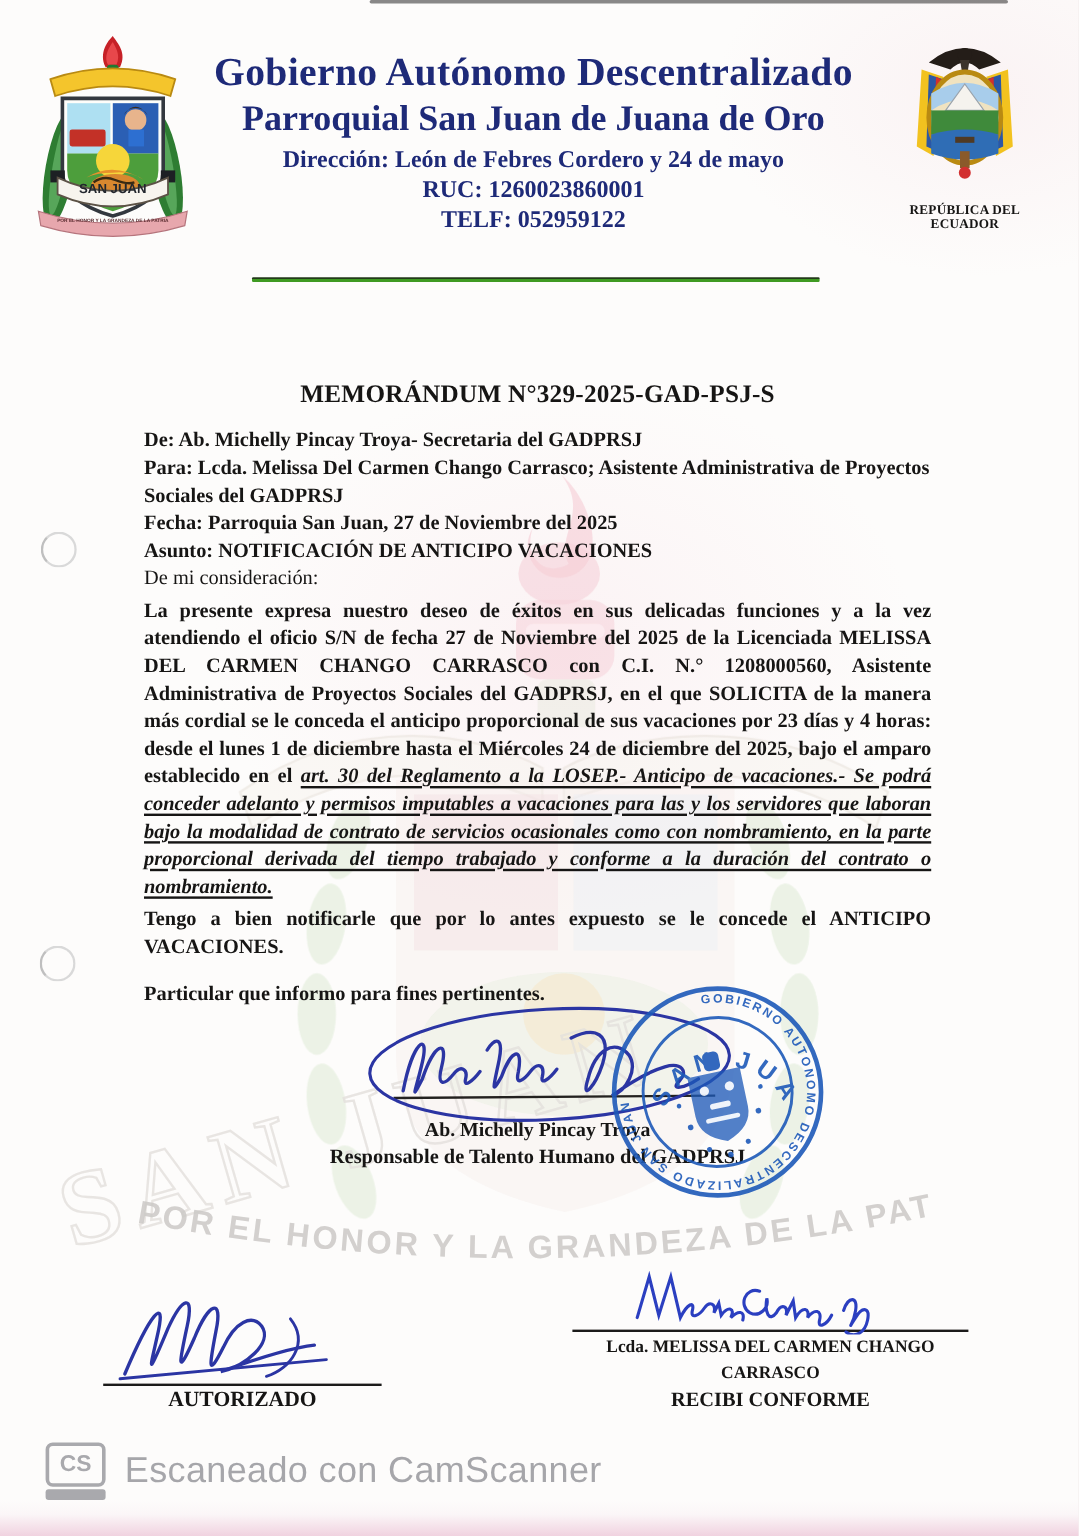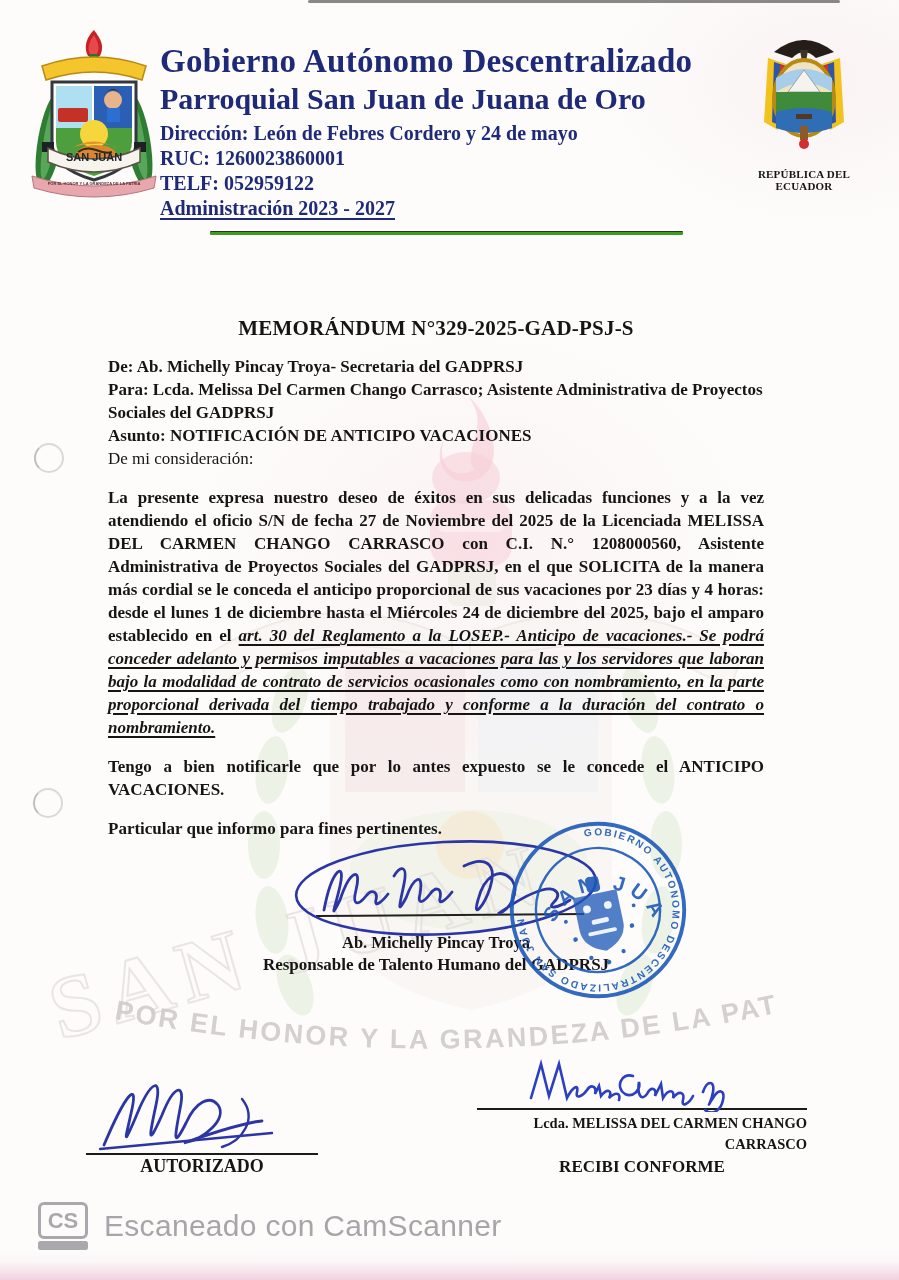--- a/index.html
+++ b/index.html
@@ -19,36 +19,36 @@
     border:2px solid #d9d9d9;border-left-color:#bfbfbf;background:transparent;}
   .hole.h1{left:34px;top:443px;}
   .hole.h2{left:33px;top:788px;}
 
   
   .header-row{position:absolute;top:30px;left:28px;right:20px;display:flex;align-items:flex-start;}
   .seal-left{width:132px;height:168px;flex:0 0 auto;}
   .seal-right{width:150px;flex:0 0 auto;text-align:center;margin-top:4px;}
   .seal-right svg{width:140px;height:128px;}
   .seal-right .caption{font-size:11px;font-weight:700;letter-spacing:.2px;margin-top:2px;text-align:center;}
-  .head-center{flex:1;color:#1e2a78;padding-top:12px;}
+  .head-center{flex:1;text-align:center;color:#1e2a78;padding-top:12px;}
   .org1{font-size:33px;font-weight:700;line-height:38px;letter-spacing:.3px;}
   .org2{font-size:30px;font-weight:700;line-height:37px;}
   .addr{font-size:20px;font-weight:700;line-height:26px;margin-top:3px;}
   .ruc,.telf{font-size:20px;font-weight:700;line-height:25px;}
   .admin{font-size:20px;font-weight:700;line-height:25px;text-decoration:underline;text-underline-offset:3px;}
   .green-rule{position:absolute;top:231px;left:210px;width:473px;height:4px;
     background:linear-gradient(to bottom,#233a1a 35%,#3f9a22 35%);border-radius:1px;}
 
   
-  .memo{position:absolute;top:316px;left:108px;width:656px;z-index:2;}
+  .memo{position:absolute;top:316px;left:120px;width:656px;z-index:2;}
   .memo-title{text-align:center;font-size:21px;font-weight:700;letter-spacing:.2px;}
   .fields{margin-top:14px;font-size:17px;line-height:23px;font-weight:700;}
   .field{text-align:left;}
   .salutation{font-size:17px;line-height:23px;font-weight:400;}
-  .para{margin-top:16px;font-size:17px;line-height:23px;font-weight:700;text-align:justify;}
+  .para{margin-top:4px;font-size:17px;line-height:23px;font-weight:700;text-align:justify;}
   .para .iul{font-style:italic;text-decoration:underline;text-decoration-thickness:1.5px;text-underline-offset:2.5px;}
   .p3{margin-top:16px;}
   .closing{text-align:center;font-size:17px;font-weight:700;line-height:23px;}
 
   
   .main-sign{position:relative;margin-top:2px;height:88px;}
   .main-sign svg{position:absolute;left:180px;top:-4px;}
   .sign-name{text-align:center;font-size:16.5px;font-weight:700;line-height:22px;margin-top:2px;}
   .sign-role{text-align:center;font-size:17px;font-weight:700;line-height:22px;}
 
@@ -56,28 +56,28 @@
 
   .bottom-row{position:absolute;top:1050px;left:86px;right:92px;display:flex;justify-content:space-between;align-items:flex-end;z-index:2;}
   .sig-block{text-align:center;}
   .sig-block .line{border-bottom:2px solid #1c1b1a;}
   .sig-left{width:232px;}
   .sig-right{width:330px;}
   .sig-left svg{display:block;margin:0 auto -6px auto;}
   .sig-right svg{display:block;margin:0 auto -4px auto;}
   .nm-left{font-size:16px;font-weight:700;line-height:22px;margin-top:2px;}
   .cap-left{font-size:18px;font-weight:700;line-height:23px;}
-  .nm-right{font-size:14.5px;font-weight:700;line-height:21px;margin-top:3px;text-align:right;}
+  .nm-right{font-size:14.5px;font-weight:700;line-height:21px;margin-top:3px;}
   .cap-right{font-size:17px;font-weight:700;line-height:23px;}
 
   
   .footer{position:absolute;top:1202px;left:38px;display:flex;align-items:center;gap:16px;z-index:2;}
   .cs-icon{width:50px;height:48px;display:flex;flex-direction:column;gap:2px;}
   .cs-box{flex:1;border:3.5px solid #a9a9ad;border-radius:6px;display:flex;align-items:center;justify-content:center;
-    font-family:"Liberation Sans",sans-serif;font-weight:700;font-size:22px;color:#a9a9ad;}
+    font-family:"Liberation Sans",sans-serif;font-weight:700;font-size:19px;color:#a9a9ad;}
   .cs-bar{height:9px;background:#a9a9ad;border-radius:2.5px;}
   .cs-text{font-family:"Liberation Sans",sans-serif;font-size:30px;color:#a6a6aa;letter-spacing:.3px;}
 
   .wm{position:absolute;inset:0;z-index:1;pointer-events:none;}
 </style>
 </head>
 <body>
 
 <div class="scan">
 
@@ -151,21 +151,20 @@
         <text x="66" y="155" text-anchor="middle" font-family="Liberation Sans,sans-serif" font-weight="700" font-size="4" fill="#5a2c30">POR EL HONOR Y LA GRANDEZA DE LA PATRIA</text>
       </g>
     </svg>
 
     <div class="head-center">
       <div class="org1">Gobierno Autónomo Descentralizado</div>
       <div class="org2">Parroquial San Juan de Juana de Oro</div>
       <div class="addr">Dirección: León de Febres Cordero y 24 de mayo</div>
       <div class="ruc">RUC: 1260023860001</div>
       <div class="telf">TELF: 052959122</div>
-      <div class="admin">Administración 2023 - 2027</div>
     </div>
 
     <div class="seal-right">
       <svg viewBox="0 0 140 128">
         <g>
           <path d="M40,18 Q70,-6 100,18 L82,24 Q70,12 58,24 Z" fill="#241d18"></path>
           <circle cx="70" cy="12" r="6" fill="#241d18"></circle>
           <path d="M66,16 L74,16 L72,28 L68,28 Z" fill="#3c332b"></path>
           <path d="M34,24 L52,30 L44,96 L30,88 Z" fill="#f2c21f"></path>
           <path d="M40,28 L52,32 L47,92 L38,88 Z" fill="#2b57a5"></path>
@@ -189,20 +188,21 @@
   </div>
 
   <div class="green-rule"></div>
 
   <div class="memo">
     <div class="memo-title">MEMORÁNDUM N°329-2025-GAD-PSJ-S</div>
 
     <div class="fields">
       <div class="field"><span>De:</span><span> Ab. Michelly Pincay Troya- Secretaria del GADPRSJ</span></div>
       <div class="field"><span>Para:</span><span> Lcda. Melissa Del Carmen Chango Carrasco; Asistente Administrativa de Proyectos Sociales del GADPRSJ</span></div>
+      <div class="field"><span>Fecha:</span><span> Parroquia San Juan, 27 de Noviembre del 2025</span></div>
       <div class="field"><span>Asunto:</span><span> NOTIFICACIÓN DE ANTICIPO VACACIONES</span></div>
       <div class="field"><span class="salutation">De mi consideración:</span></div>
     </div>
 
     <div class="para">
       <span>La presente expresa nuestro deseo de éxitos en sus delicadas funciones y a la vez atendiendo el oficio S/N de fecha 27 de Noviembre del 2025 de la Licenciada </span><span>MELISSA DEL CARMEN CHANGO CARRASCO</span><span> con C.I. N.° </span><span>1208000560,</span><span> Asistente Administrativa de Proyectos Sociales del GADPRSJ, en el que </span><span>SOLICITA</span><span> de la manera más cordial se le conceda el anticipo proporcional de sus vacaciones por 23 días y 4 horas: desde el lunes 1 de diciembre hasta el Miércoles 24 de diciembre del 2025, bajo el amparo establecido en el </span><span class="iul">art. 30 del Reglamento a la LOSEP.- Anticipo de vacaciones.- Se podrá conceder adelanto y permisos imputables a vacaciones para las y los servidores que laboran bajo la modalidad de contrato de servicios ocasionales como con nombramiento, en la parte proporcional derivada del tiempo trabajado y conforme a la duración del contrato o nombramiento.</span>
     </div>
 
     <div class="para">
       <span>Tengo a bien notificarle que por lo antes expuesto se le concede el </span><span>ANTICIPO VACACIONES.</span>

